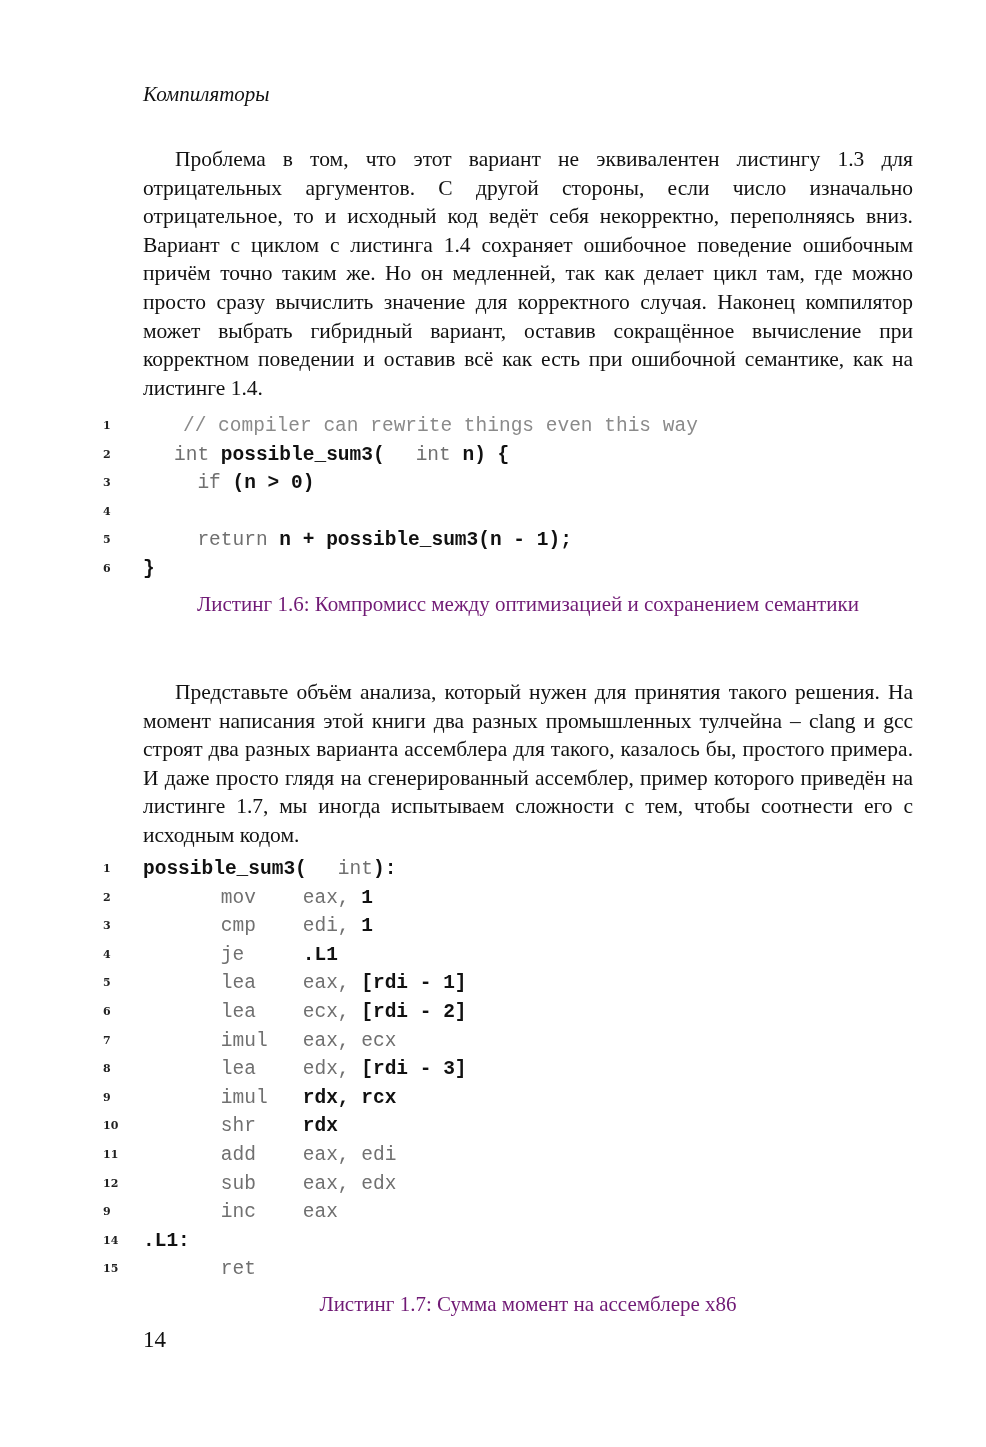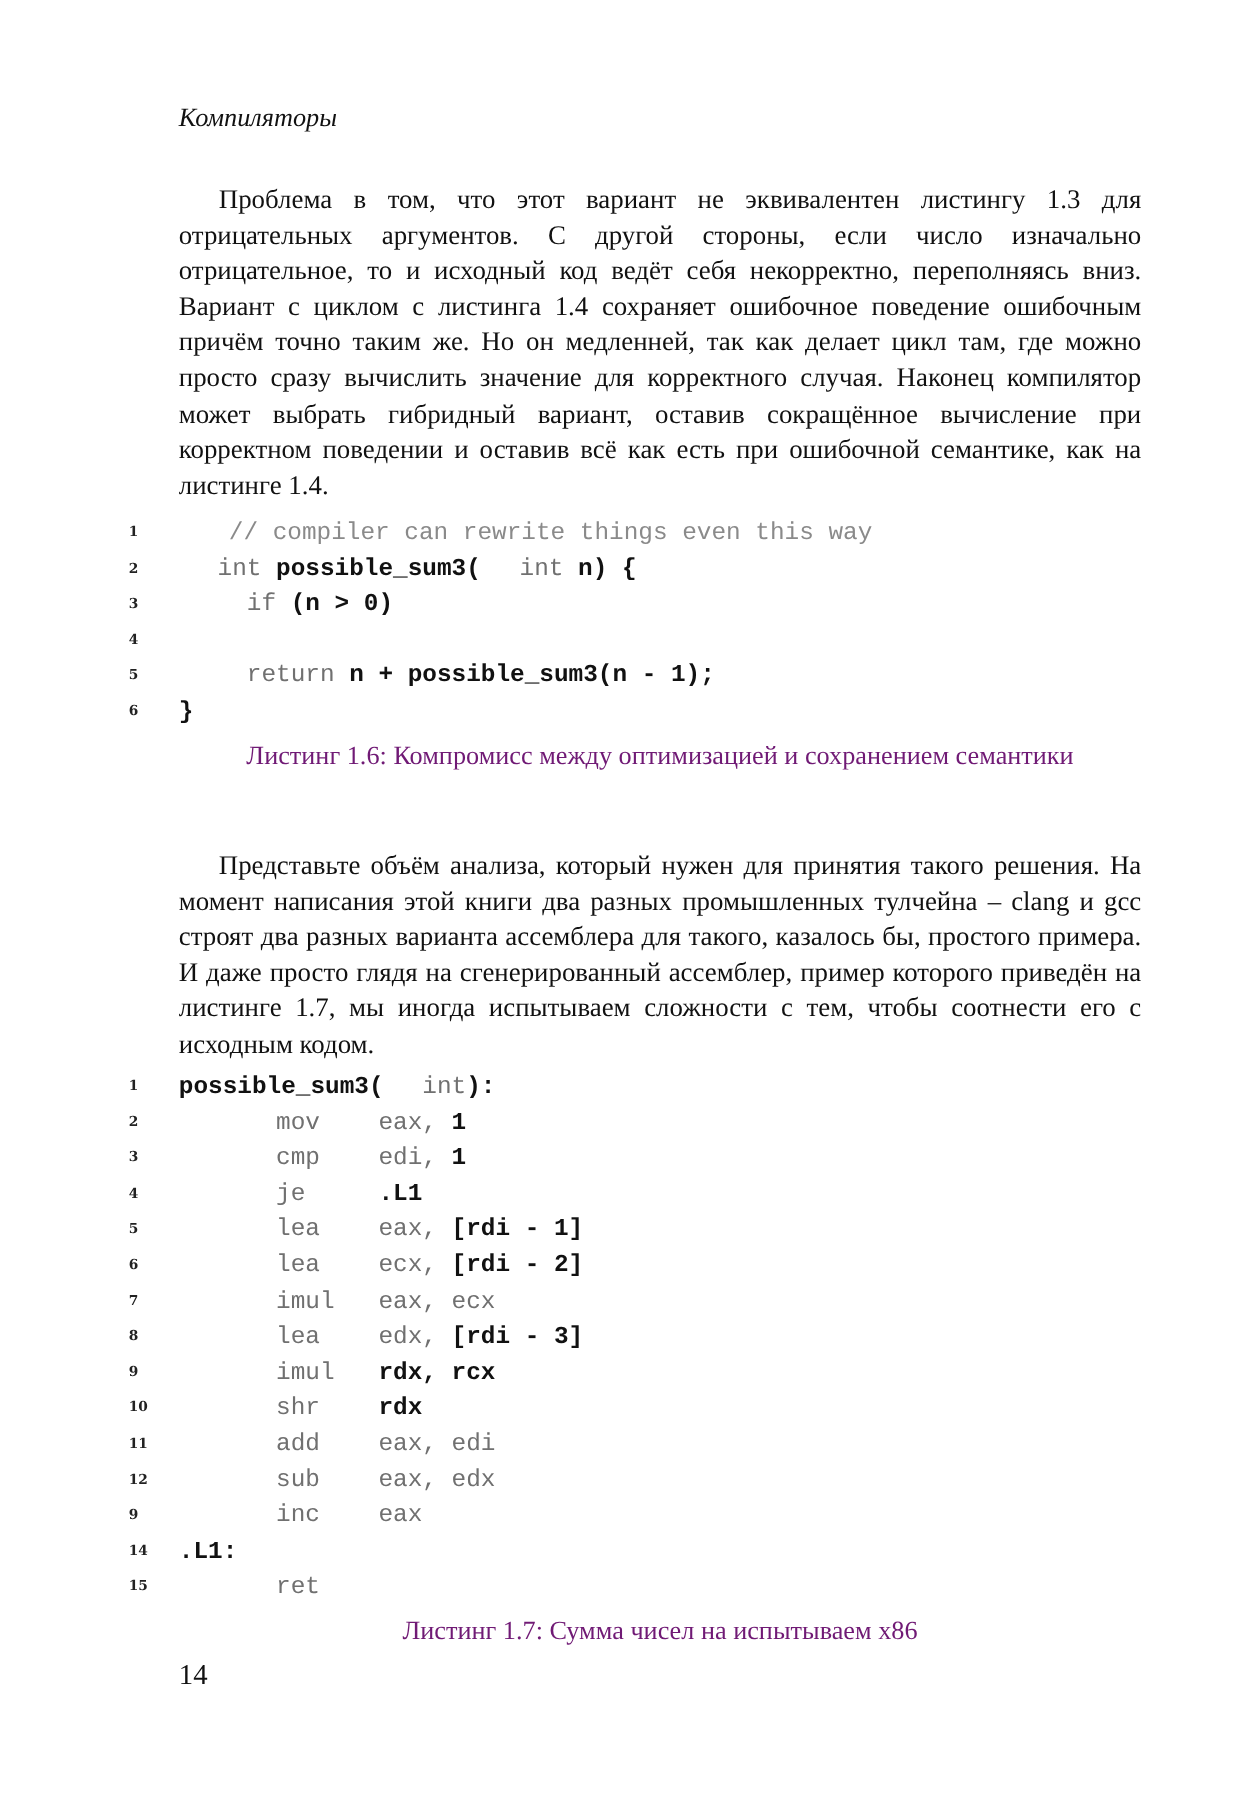--- a/index.html
+++ b/index.html
@@ -79,16 +79,16 @@
       <div class="code-line"><span class="ln">7</span><span class="src"><span class="tok-kw">    imul   </span><span class="tok-reg">eax</span><span class="tok-op">, </span><span class="tok-reg">ecx</span></span></div>
       <div class="code-line"><span class="ln">8</span><span class="src"><span class="tok-kw">    lea    </span><span class="tok-reg">edx</span><span class="tok-op">, </span><span class="tok-id">[rdi - 3]</span></span></div>
       <div class="code-line"><span class="ln">9</span><span class="src"><span class="tok-kw">    imul   </span><span class="tok-id">rdx, rcx</span></span></div>
       <div class="code-line"><span class="ln">10</span><span class="src"><span class="tok-kw">    shr    </span><span class="tok-id">rdx</span></span></div>
       <div class="code-line"><span class="ln">11</span><span class="src"><span class="tok-kw">    add    </span><span class="tok-reg">eax</span><span class="tok-op">, </span><span class="tok-reg">edi</span></span></div>
       <div class="code-line"><span class="ln">12</span><span class="src"><span class="tok-kw">    sub    </span><span class="tok-reg">eax</span><span class="tok-op">, </span><span class="tok-reg">edx</span></span></div>
       <div class="code-line"><span class="ln">9</span><span class="src"><span class="tok-kw">    inc    </span><span class="tok-reg">eax</span></span></div>
       <div class="code-line"><span class="ln">14</span><span class="src"><span class="tok-id">.L1:</span></span></div>
       <div class="code-line"><span class="ln">15</span><span class="src"><span class="tok-kw">    ret</span></span></div>
     </div>
-  <div class="caption caption2">Листинг 1.7: Сумма чисел на испытываем x86</div>
+  <div class="caption caption2">Листинг 1.7: Сумма момент на ассемблере x86</div>
 
   <div class="page-number">14</div>
 </div>
 
 </body></html>

